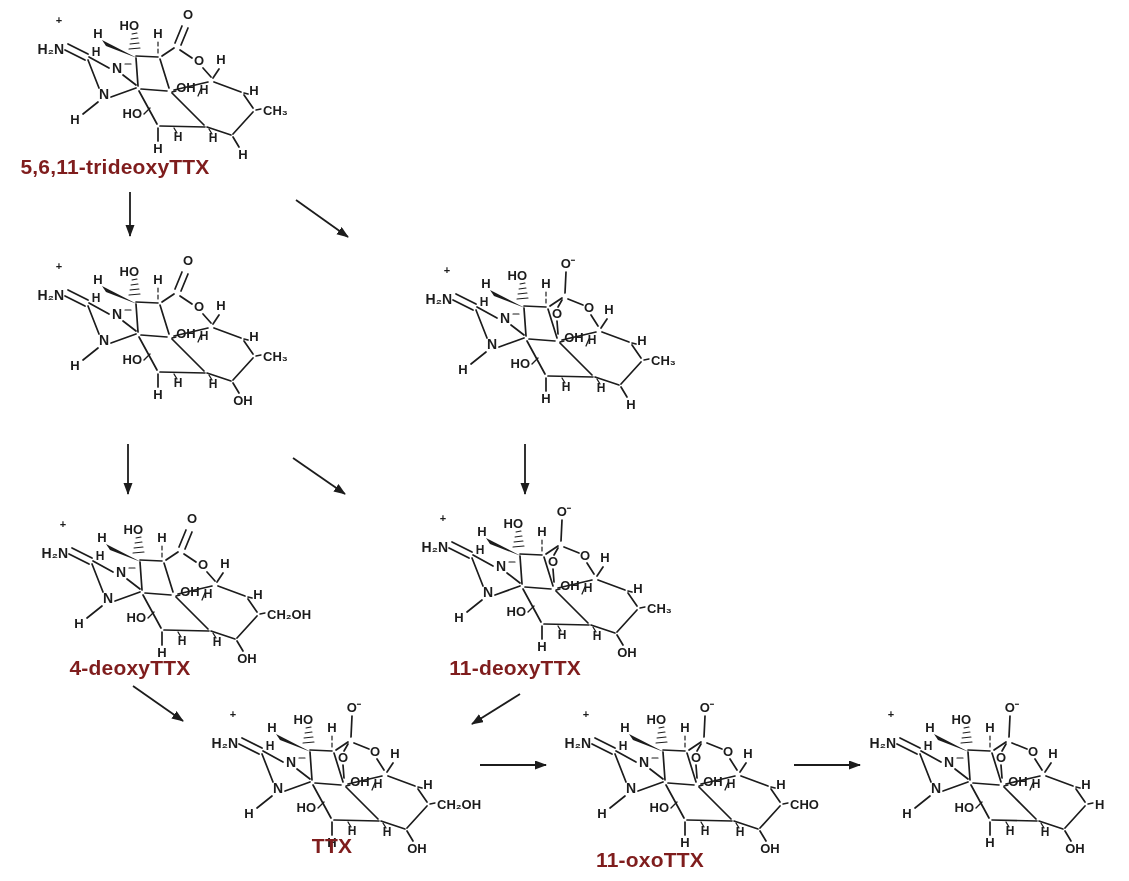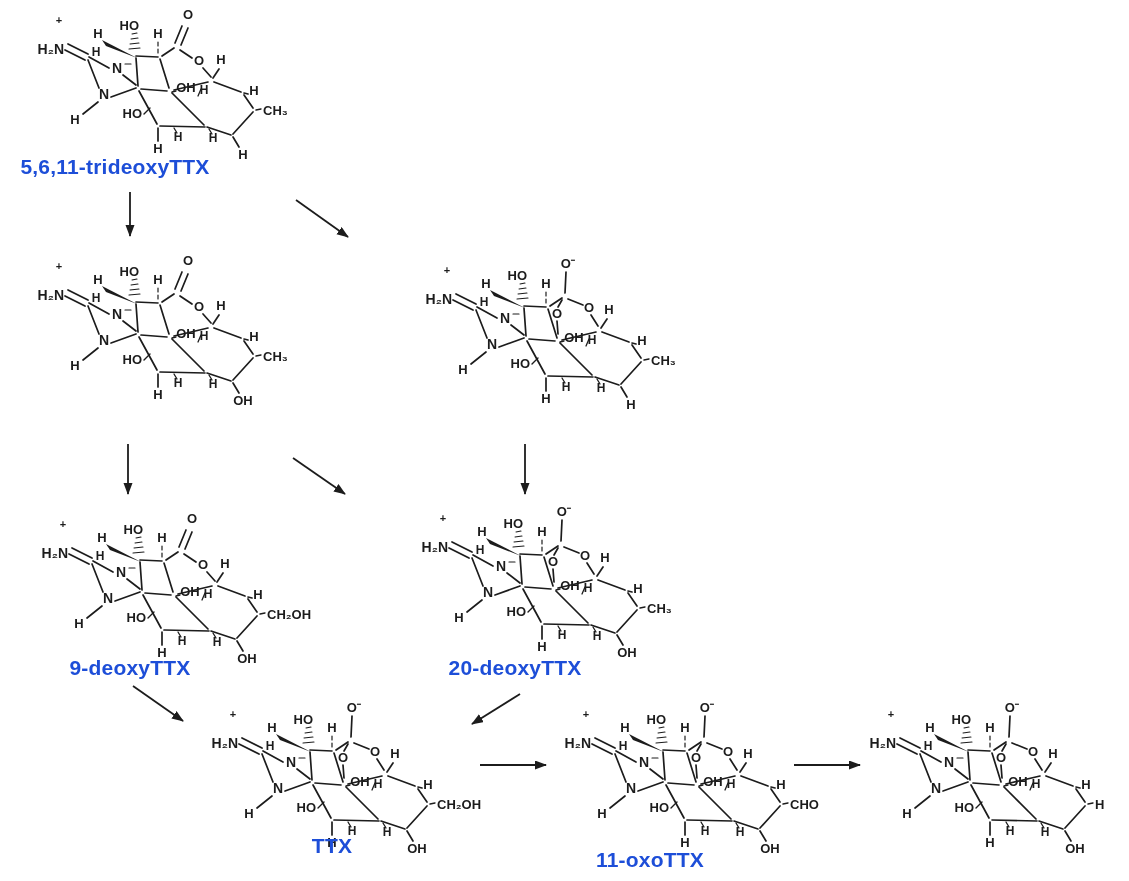--- a/index.html
+++ b/index.html
@@ -7,21 +7,21 @@
     position:relative;width:1129px;height:881px;background:#ffffff;
     font-family:"Liberation Sans",sans-serif;overflow:hidden;
     filter:blur(0.3px);
   }
   #arrow-layer{position:absolute;left:0;top:0;width:1129px;height:881px;}
   .mol{position:absolute;margin:0;padding:0;}
   .mol svg{overflow:visible;display:block;}
   .mol svg text{font-family:"Liberation Sans",sans-serif;font-weight:700;}
   .mol-label{
     position:absolute;transform:translateX(-50%);
-    font-size:21px;font-weight:600;color:#1d4ed8;white-space:nowrap;
+    font-size:21px;font-weight:600;color:#7f1d1d;white-space:nowrap;
     letter-spacing:0.2px;
   }
   .mol-label i{font-style:italic;}
 </style>
 </head>
 <body>
 
 <div id="canvas">
   <svg id="arrow-layer" xmlns="http://www.w3.org/2000/svg">
       <defs>
@@ -330,21 +330,21 @@
               <text x="233" y="159" font-size="13" text-anchor="middle">OH</text>
               <text x="132" y="118" font-size="13" text-anchor="end">HO</text>
               <text x="148" y="153" font-size="13" text-anchor="middle">H</text>
               <text x="168" y="141" font-size="12" text-anchor="middle">H</text>
               <text x="203" y="142" font-size="12" text-anchor="middle">H</text>
               <text x="176" y="92" font-size="13" text-anchor="middle">OH</text>
               <text x="194" y="94" font-size="12" text-anchor="middle">H</text>
             </g>
           </svg>
         </div>
-    <figcaption class="mol-label" style="left: 116px; top: 152px;"><span>9-deoxyTTX</span><i></i><span></span></figcaption>
+    <figcaption class="mol-label" style="left: 116px; top: 152px;"><span>4-deoxyTTX</span><i></i><span></span></figcaption>
   </figure>
 
   <figure class="mol" style="left: 394px; top: 498px;">
     <div class="structure">
           <svg viewBox="0 0 300 162" width="300" height="162" xmlns="http://www.w3.org/2000/svg">
             <g stroke="#1c1c1c" stroke-linecap="round" fill="none">
               <line x1="55" y1="50" x2="75" y2="60" stroke-width="1.7"></line>
               <line x1="58" y1="44" x2="78" y2="54" stroke-width="1.7"></line>
               <line x1="79" y1="57" x2="99" y2="68" stroke-width="1.7"></line>
               <line x1="115" y1="64" x2="121" y2="64" stroke-width="1.2"></line>
@@ -407,21 +407,21 @@
               <text x="233" y="159" font-size="13" text-anchor="middle">OH</text>
               <text x="132" y="118" font-size="13" text-anchor="end">HO</text>
               <text x="148" y="153" font-size="13" text-anchor="middle">H</text>
               <text x="168" y="141" font-size="12" text-anchor="middle">H</text>
               <text x="203" y="142" font-size="12" text-anchor="middle">H</text>
               <text x="176" y="92" font-size="13" text-anchor="middle">OH</text>
               <text x="194" y="94" font-size="12" text-anchor="middle">H</text>
             </g>
           </svg>
         </div>
-    <figcaption class="mol-label" style="left: 121px; top: 158px;"><span>20-deoxyTTX</span><i></i><span></span></figcaption>
+    <figcaption class="mol-label" style="left: 121px; top: 158px;"><span>11-deoxyTTX</span><i></i><span></span></figcaption>
   </figure>
 
   <figure class="mol" style="left: 184px; top: 694px;">
     <div class="structure">
           <svg viewBox="0 0 300 162" width="300" height="162" xmlns="http://www.w3.org/2000/svg">
             <g stroke="#1c1c1c" stroke-linecap="round" fill="none">
               <line x1="55" y1="50" x2="75" y2="60" stroke-width="1.7"></line>
               <line x1="58" y1="44" x2="78" y2="54" stroke-width="1.7"></line>
               <line x1="79" y1="57" x2="99" y2="68" stroke-width="1.7"></line>
               <line x1="115" y1="64" x2="121" y2="64" stroke-width="1.2"></line>

